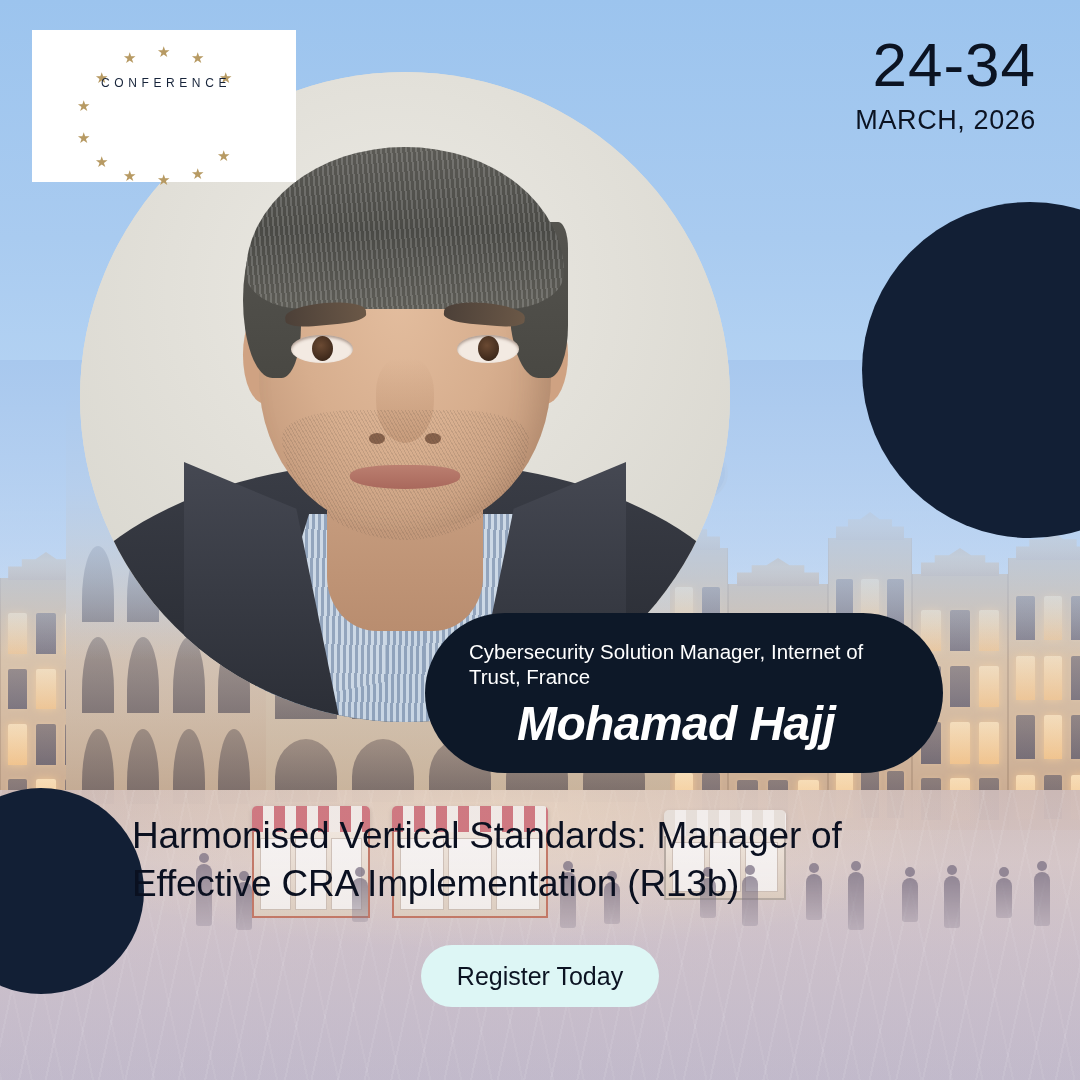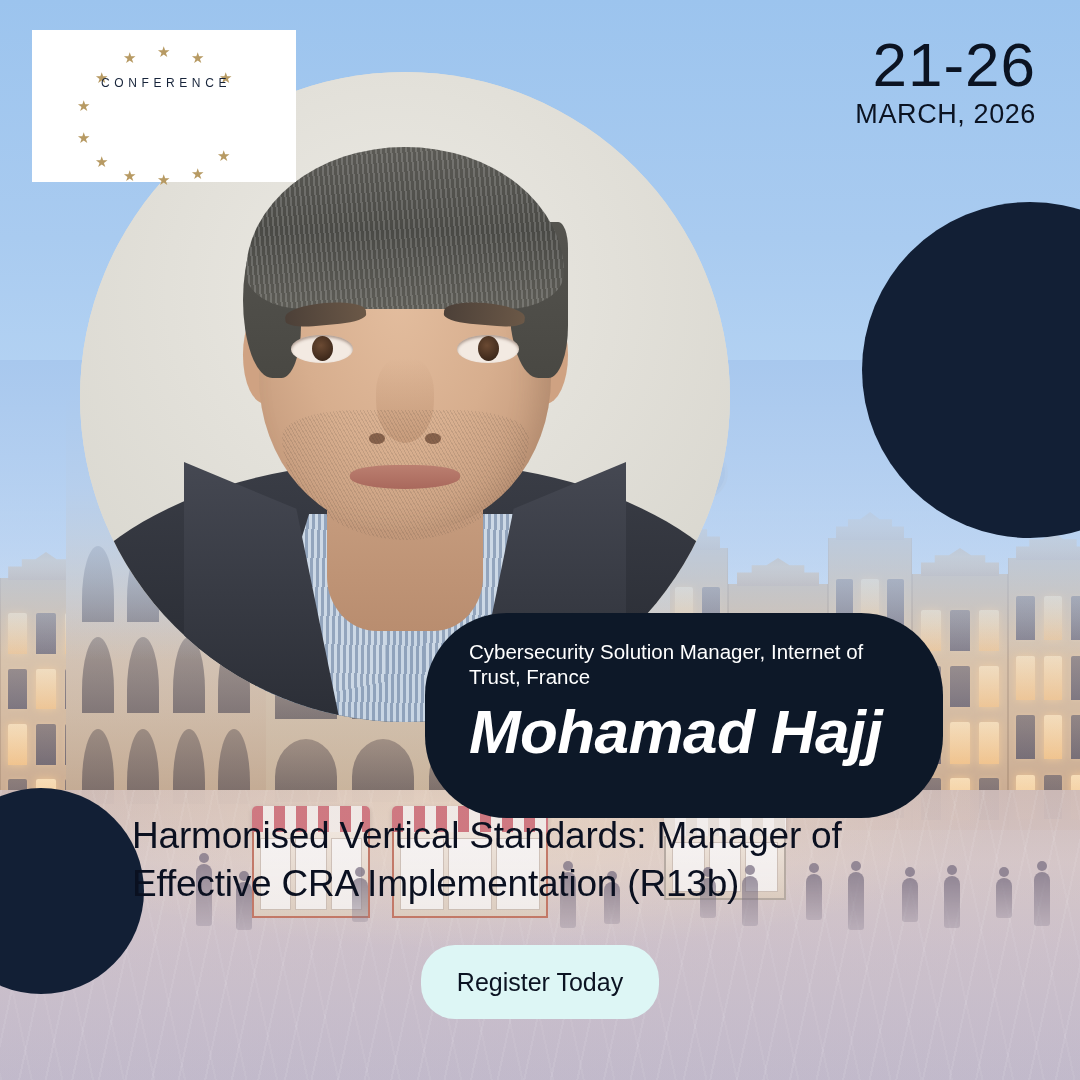--- a/index.html
+++ b/index.html
@@ -188,21 +188,21 @@
     display:inline-block; font-size:27px; font-weight:700; letter-spacing:-.4px;
     color:#b2914f; transform:scaleX(.92); transform-origin:left center;
   }
   .l-sub{
     margin-top:2px; font-size:12px; font-weight:400; letter-spacing:4.6px; color:#17243a;
   }
 
   
   .date{ position:absolute; right:44px; top:36px; text-align:right; color:#0b1322; }
   .date-big{ font-size:62px; font-weight:400; letter-spacing:1px; line-height:.95; }
-  .date-sub{ font-size:27px; font-weight:400; letter-spacing:.6px; margin-top:4px; }
+  .date-sub{ font-size:27px; font-weight:400; letter-spacing:.6px; margin-top:10px; }
 
   
   .photo{
     position:absolute; left:80px; top:72px; width:650px; height:650px;
     border-radius:50%; overflow:hidden;
     background:#e0ded7;
   }
   .pbg{ position:absolute; inset:0; background:radial-gradient(circle at 48% 34%,#eceae4,#d9d7cf 78%); }
   
   .jacket{
@@ -293,40 +293,40 @@
   .beard{
     position:absolute; left:31%; top:52%; width:38%; height:20%;
     border-radius:30% 30% 50% 50%/20% 20% 80% 80%;
     background:
       repeating-linear-gradient(60deg, rgba(70,60,52,.16) 0 1px, rgba(0,0,0,0) 1px 3px);
     opacity:.9;
   }
 
   
   .pill{
-    position:absolute; left:425px; top:613px; width:518px; height:205px;
+    position:absolute; left:425px; top:613px; width:518px; height:160px;
     background:#0d1828; border-radius:82px;
     padding:26px 44px 0 44px;
   }
   .pill-role{ color:#fff; font-size:20.5px; line-height:1.22; font-weight:400; }
   .pill-name{
-    color:#fff; font-weight:700; font-style:italic; font-size:62px;
-    letter-spacing:-.6px; margin-top:7px; white-space:nowrap;
+    color:#fff; font-weight:700; font-style:italic; font-size:48px;
+    letter-spacing:-.6px; margin-top:7px; white-space:nowrap;margin-left:48px;
   }
 
   
   .talk{
     position:absolute; left:132px; top:812px; width:830px;
     color:#0a1020; font-size:37px; line-height:1.3; font-weight:400;
     letter-spacing:-.2px;
   }
 
   
   .cta{
-    position:absolute; left:421px; top:945px; width:238px; height:74px;
+    position:absolute; left:421px; top:945px; width:238px; height:62px;
     background:#ddf6f5; border-radius:34px;
     display:flex; align-items:center; justify-content:center;
     color:#0b1322; font-size:25px; font-weight:400;
     border:none; cursor:pointer;
   }
   .url{
     position:absolute; left:0; right:0; top:1026px; text-align:center;
     color:#0b1322; font-size:28px; font-weight:400; letter-spacing:.2px;
   }
 </style>
@@ -678,21 +678,21 @@
         <span style="left:142px;top:122px">★</span>
         <span style="left:168px;top:104px">★</span>
       </div>
       <div class="logo-text">
         <div class="l-sub">CONFERENCE</div>
       </div>
     </div>
   </div>
 
   <div class="date">
-    <div class="date-big">21-26</div>
+    <div class="date-big">24-34</div>
     <div class="date-sub">MARCH, 2026</div>
   </div>
 
   <div class="pill">
     <div class="pill-role">Cybersecurity Solution Manager, Internet of Trust, France</div>
     <div class="pill-name">Mohamad Hajj</div>
   </div>
 
   <div class="talk">Harmonised Vertical Standards: Manager of Effective CRA Implementation (R13b)</div>
 

